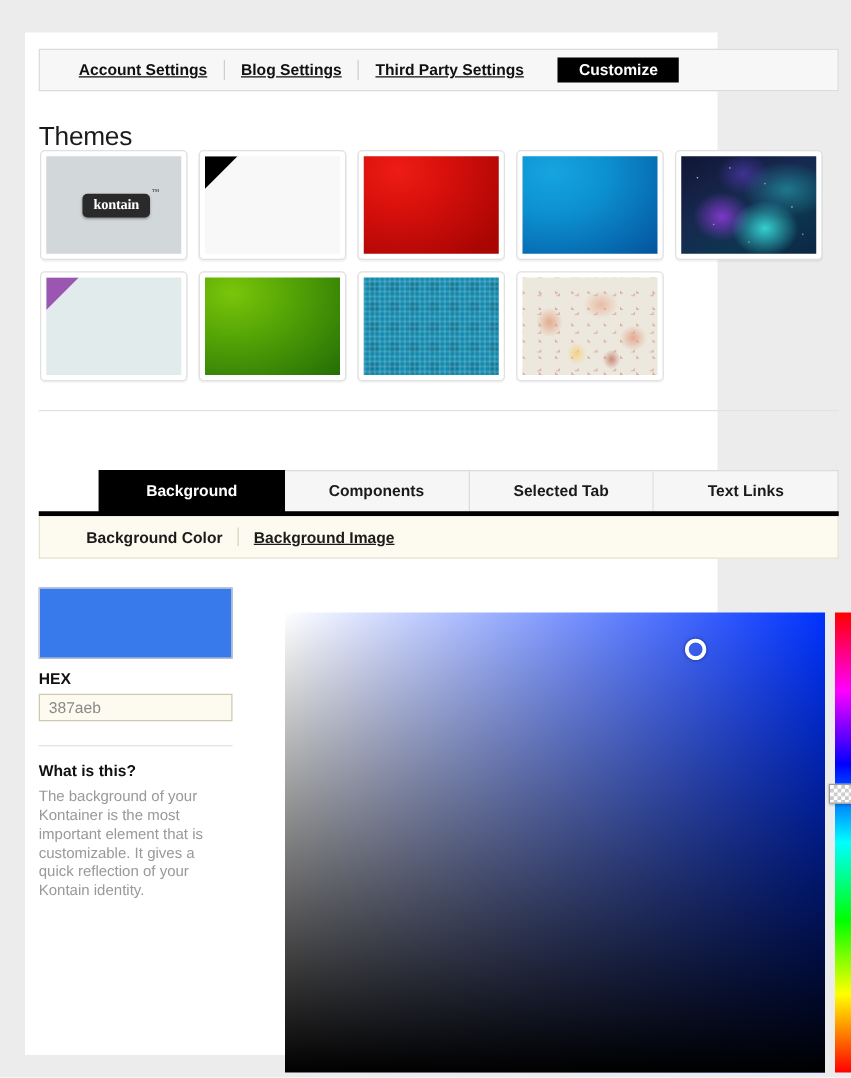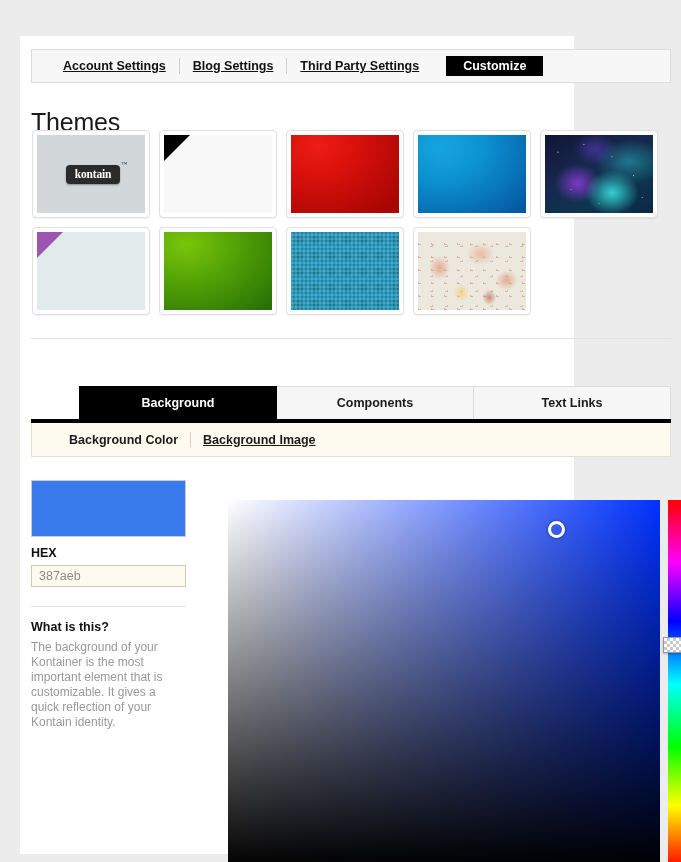--- a/index.html
+++ b/index.html
@@ -11,21 +11,21 @@
     height: 862px;
     background: #ececec;
     font-family: "Liberation Sans", sans-serif;
     -webkit-font-smoothing: antialiased;
     overflow: hidden;
   }
 
   .page-card {
     position: absolute;
     left: 20px;
-    top: 36px;
+    top: 26px;
     width: 554px;
     height: 818px;
     background: #ffffff;
     box-sizing: border-box;
   }
 
   
   .top-nav {
     position: absolute;
     left: 11px;
@@ -59,21 +59,21 @@
     color: #ffffff;
     text-decoration: none;
     padding: 3px 17px;
     margin-left: 14px;
     font-size: 12.5px;
   }
 
   
   .section-title {
     position: absolute;
-    font-size: 25px;
+    font-size: 21px;
     font-weight: normal;
     color: #1a1a1a;
     letter-spacing: -0.2px;
   }
   #themes-title { left: 11px; top: 72px; }
   #manual-title { left: 11px; top: 322px; }
 
   .hr-divider {
     position: absolute;
     left: 11px;
@@ -438,20 +438,21 @@
     </div>
 
   </div>
 
   <div class="hr-divider"></div>
 
 
   <div class="manual-tabs">
     <div class="mtab active">Background</div>
     <div class="mtab">Components</div>
+    <div class="mtab">Selected Tab</div>
     <div class="mtab">Text Links</div>
   </div>
   <div class="tab-underline"></div>
 
   <div class="subtab-bar">
     <div class="subtab">Background Color</div>
     <div class="subtab-sep"></div>
     <div class="subtab link">Background Image</div>
   </div>
 

